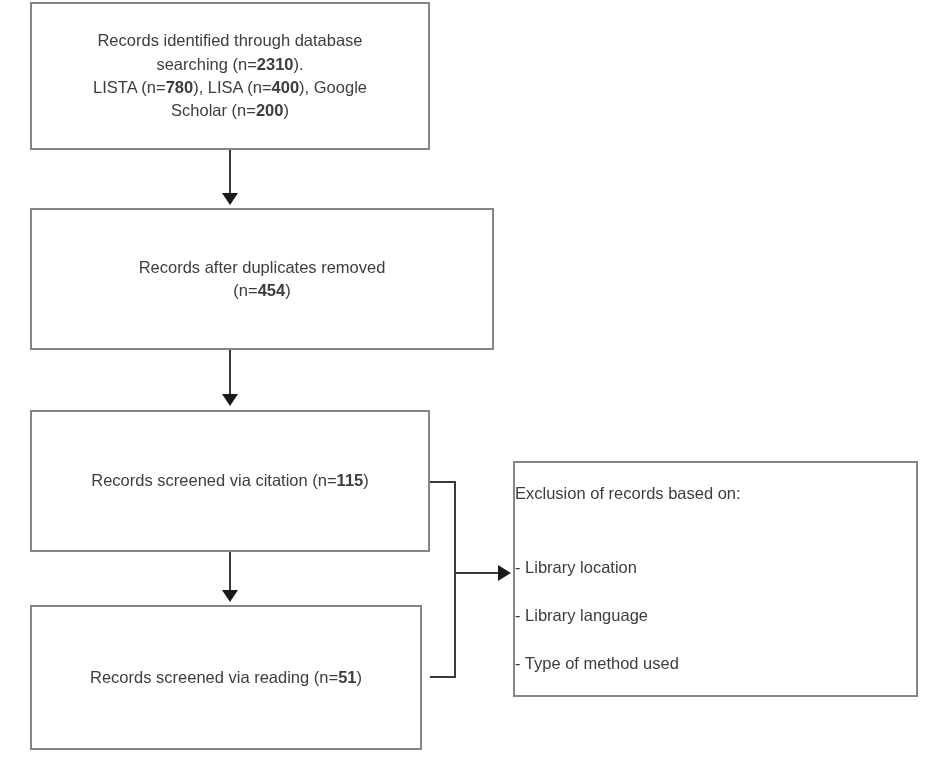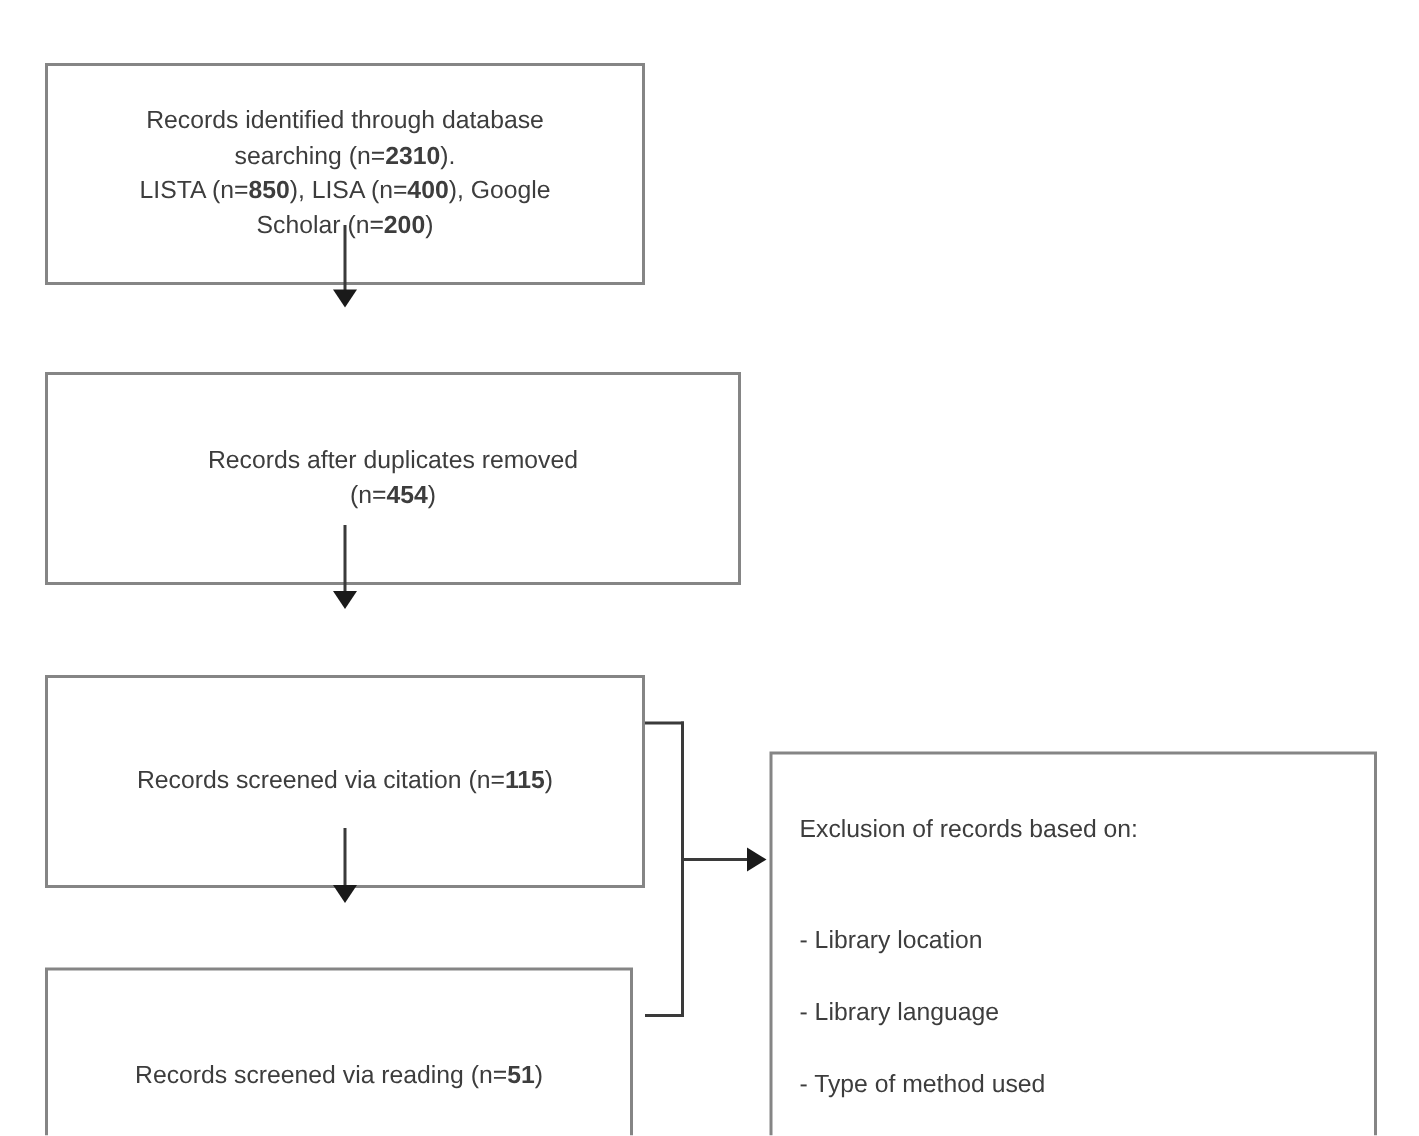--- a/index.html
+++ b/index.html
@@ -22,21 +22,20 @@
 
   
   .flow-box {
     position: absolute;
     box-sizing: border-box;
     background: #ffffff;
     border: 2px solid #858585;
     display: flex;
     align-items: center;
     justify-content: center;
-    margin-top: 40px;
   }
   .flow-box .box-text {
     font-size: 16.5px;
     line-height: 1.42;
     color: #3d3d3d;
     text-align: center;
     padding: 0 10px;
     white-space: pre-line;
   }
   .flow-box.align-left .box-text {
@@ -49,21 +48,21 @@
   
   #box-identified { left: 30px;  top: 2px;   width: 400px; height: 148px; }
   
   #box-duplicates { left: 30px;  top: 208px; width: 464px; height: 142px; }
   
   #box-screened-citation { left: 30px; top: 410px; width: 400px; height: 142px; }
   #box-screened-citation .box-text { text-align: center; }
   
   #box-screened-reading  { left: 30px; top: 605px; width: 392px; height: 145px; }
   
-  #box-exclusion { left: 513px; top: 461px; width: 405px; height: 276px; padding-left: 18px; }
+  #box-exclusion { left: 513px; top: 461px; width: 405px; height: 236px; }
   #box-exclusion .box-text {
     text-align: left;
     padding: 0;
     font-size: 16.5px;
     line-height: 1.45;
   }
   .excl-head { margin: 0 0 26px 0; }
   .excl-item { margin: 0; }
 
   
@@ -111,21 +110,21 @@
   #excl-v        { left: 454px; top: 481px; height: 197px; }
   #excl-h-mid    { left: 454px; top: 572px; width: 46px; }
   #excl-arrow    { left: 498px; top: 565px; }
 </style>
 </head>
 <body>
 
 <div id="canvas">
 
   <div class="flow-box" id="box-identified">
-    <div class="box-text">Records identified through database<br>searching (n=<b>2310</b>).<br>LISTA (n=<b>850</b>), LISA (n=<b>400</b>), Google<br>Scholar (n=<b>200</b>)</div>
+    <div class="box-text">Records identified through database<br>searching (n=<b>2310</b>).<br>LISTA (n=<b>780</b>), LISA (n=<b>400</b>), Google<br>Scholar (n=<b>200</b>)</div>
   </div>
 
   <div class="v-line" id="conn1-line"></div>
   <div class="arrow-down" id="conn1-arrow"></div>
 
   <div class="flow-box" id="box-duplicates">
     <div class="box-text">Records after duplicates removed<br>(n=<b>454</b>)</div>
   </div>
 
   <div class="v-line" id="conn2-line"></div>

